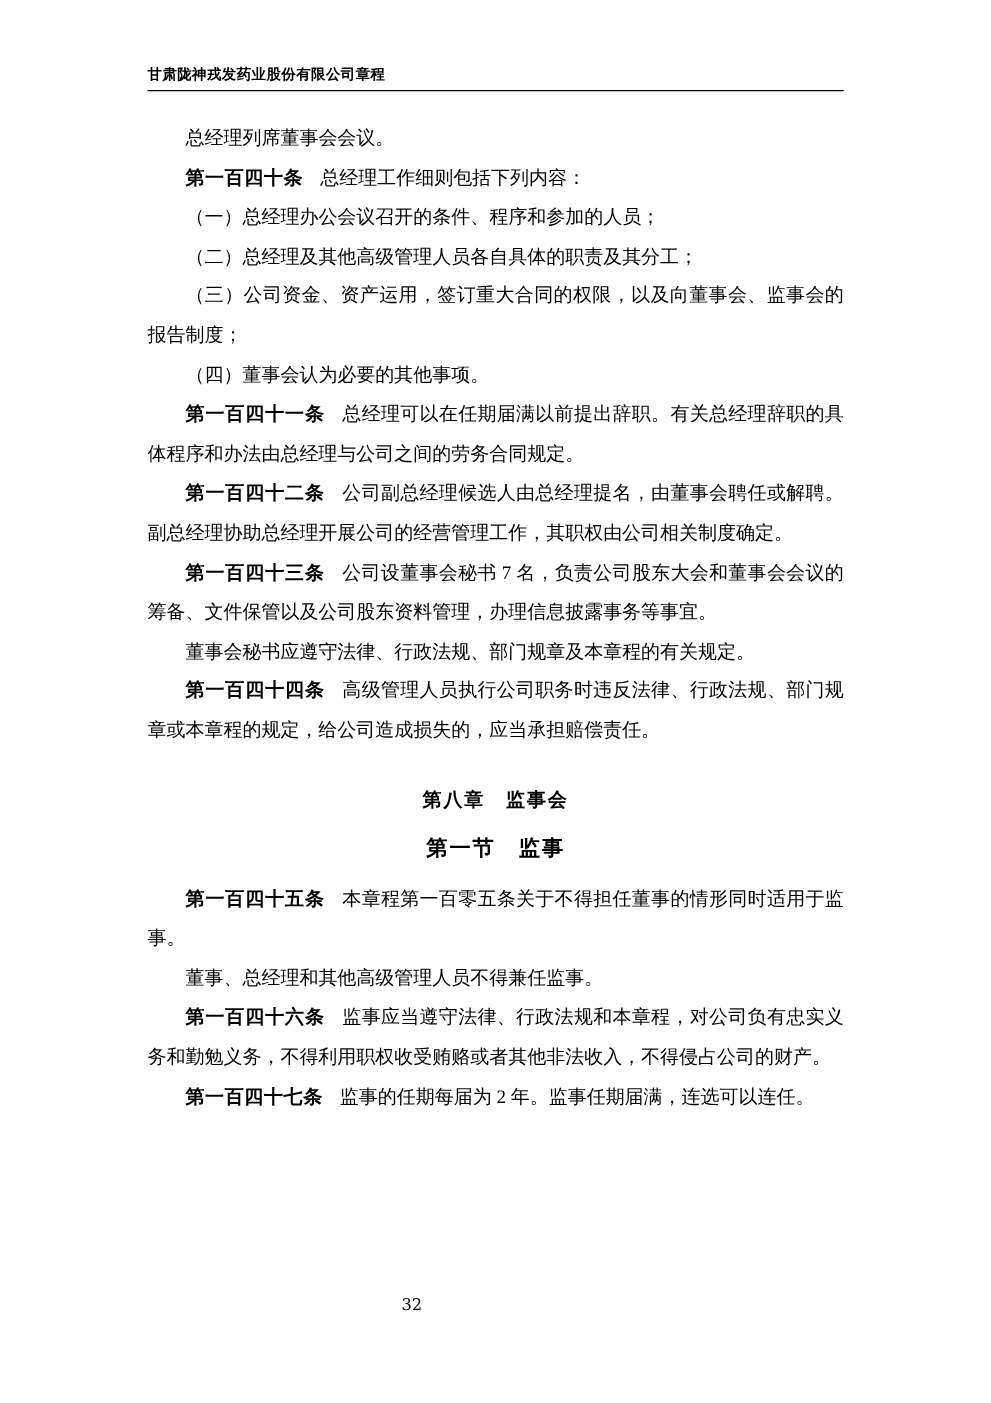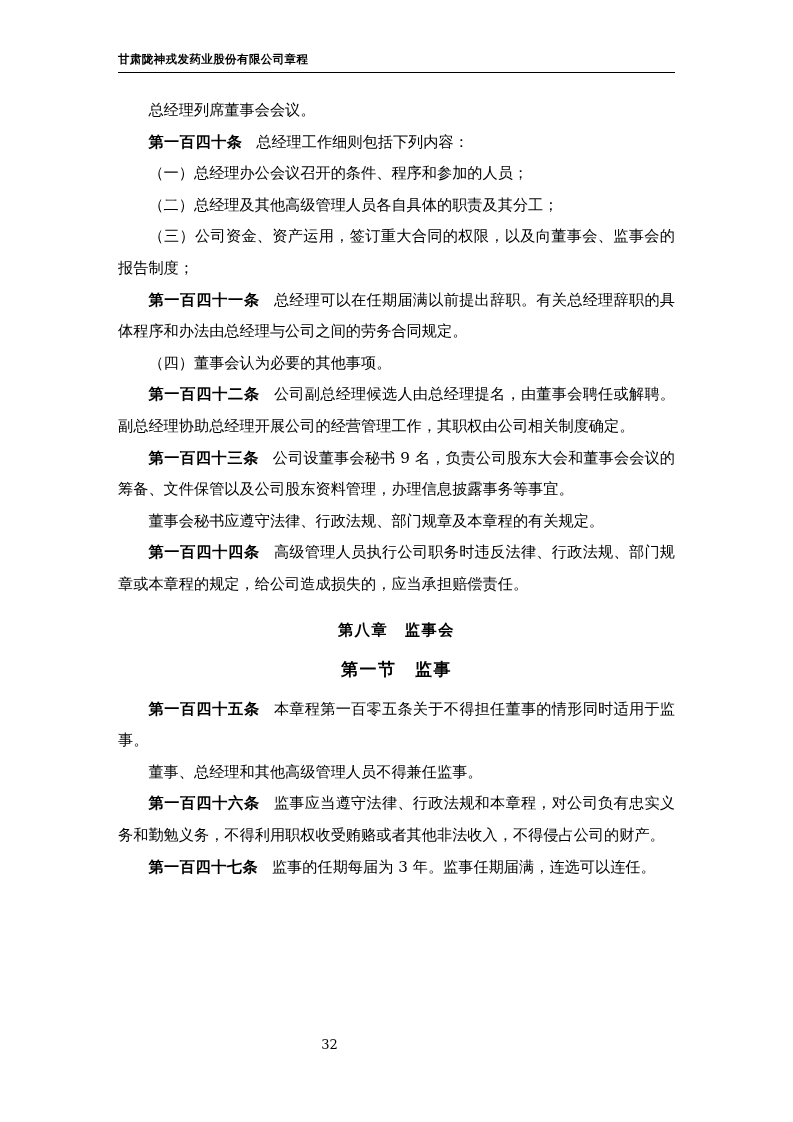--- a/index.html
+++ b/index.html
@@ -37,33 +37,34 @@
     line-height: 2.08;
     text-align: justify;
     text-justify: inter-ideograph;
   }
   p {
     margin: 0;
     padding: 0;
   }
   .indent2 {
     text-indent: 2em;
+    font-family: Liberation Serif, serif;
   }
   .art-num {
     font-weight: bold;
     letter-spacing: 0.5px;
   }
   .gap {
     display: inline-block;
     width: 0.9em;
   }
   .chapter-title {
     text-align: center;
     font-weight: bold;
-    margin-top: 14px;
+    margin-top: 24px;
     margin-bottom: 6px;
     letter-spacing: 1.5px;
     font-size: 15.2px;
   }
   .section-title {
     text-align: center;
     font-weight: bold;
     margin-top: 6px;
     margin-bottom: 6px;
     letter-spacing: 1.5px;
@@ -89,41 +90,41 @@
   <div class="body-block">
 
     <p class="indent2">总经理列席董事会会议。</p>
 
 
     <p class="indent2"><span class="art-num">第一百四十条</span><span class="gap"></span><span>总经理工作细则包括下列内容：</span></p>
 
     <p class="indent2">（一）总经理办公会议召开的条件、程序和参加的人员；</p>
     <p class="indent2">（二）总经理及其他高级管理人员各自具体的职责及其分工；</p>
     <p class="indent2">（三）公司资金、资产运用，签订重大合同的权限，以及向董事会、监事会的报告制度；</p>
+    <p class="indent2">（四）董事会认为必要的其他事项。</p>
+
     <p class="indent2"><span class="art-num">第一百四十一条</span><span class="gap"></span><span>总经理可以在任期届满以前提出辞职。有关总经理辞职的具体程序和办法由总经理与公司之间的劳务合同规定。</span></p>
-
-    <p class="indent2">（四）董事会认为必要的其他事项。</p>
 
     <p class="indent2"><span class="art-num">第一百四十二条</span><span class="gap"></span><span>公司副总经理候选人由总经理提名，由董事会聘任或解聘。副总经理协助总经理开展公司的经营管理工作，其职权由公司相关制度确定。</span></p>
 
-    <p class="indent2"><span class="art-num">第一百四十三条</span><span class="gap"></span><span>公司设董事会秘书 9 名，负责公司股东大会和董事会会议的筹备、文件保管以及公司股东资料管理，办理信息披露事务等事宜。</span></p>
+    <p class="indent2"><span class="art-num">第一百四十三条</span><span class="gap"></span><span>公司设董事会秘书 7 名，负责公司股东大会和董事会会议的筹备、文件保管以及公司股东资料管理，办理信息披露事务等事宜。</span></p>
 
     <p class="indent2">董事会秘书应遵守法律、行政法规、部门规章及本章程的有关规定。</p>
 
     <p class="indent2"><span class="art-num">第一百四十四条</span><span class="gap"></span><span>高级管理人员执行公司职务时违反法律、行政法规、部门规章或本章程的规定，给公司造成损失的，应当承担赔偿责任。</span></p>
 
     <p class="chapter-title">第八章　监事会</p>
 
     <p class="section-title">第一节　监事</p>
 
     <p class="indent2"><span class="art-num">第一百四十五条</span><span class="gap"></span><span>本章程第一百零五条关于不得担任董事的情形同时适用于监事。</span></p>
 
     <p class="indent2">董事、总经理和其他高级管理人员不得兼任监事。</p>
 
     <p class="indent2"><span class="art-num">第一百四十六条</span><span class="gap"></span><span>监事应当遵守法律、行政法规和本章程，对公司负有忠实义务和勤勉义务，不得利用职权收受贿赂或者其他非法收入，不得侵占公司的财产。</span></p>
 
-    <p class="indent2"><span class="art-num">第一百四十七条</span><span class="gap"></span><span>监事的任期每届为 3 年。监事任期届满，连选可以连任。</span></p>
+    <p class="indent2"><span class="art-num">第一百四十七条</span><span class="gap"></span><span>监事的任期每届为 2 年。监事任期届满，连选可以连任。</span></p>
 
   </div>
 
   <div class="page-number">32</div>
 
 </div>
 
 </body></html>

